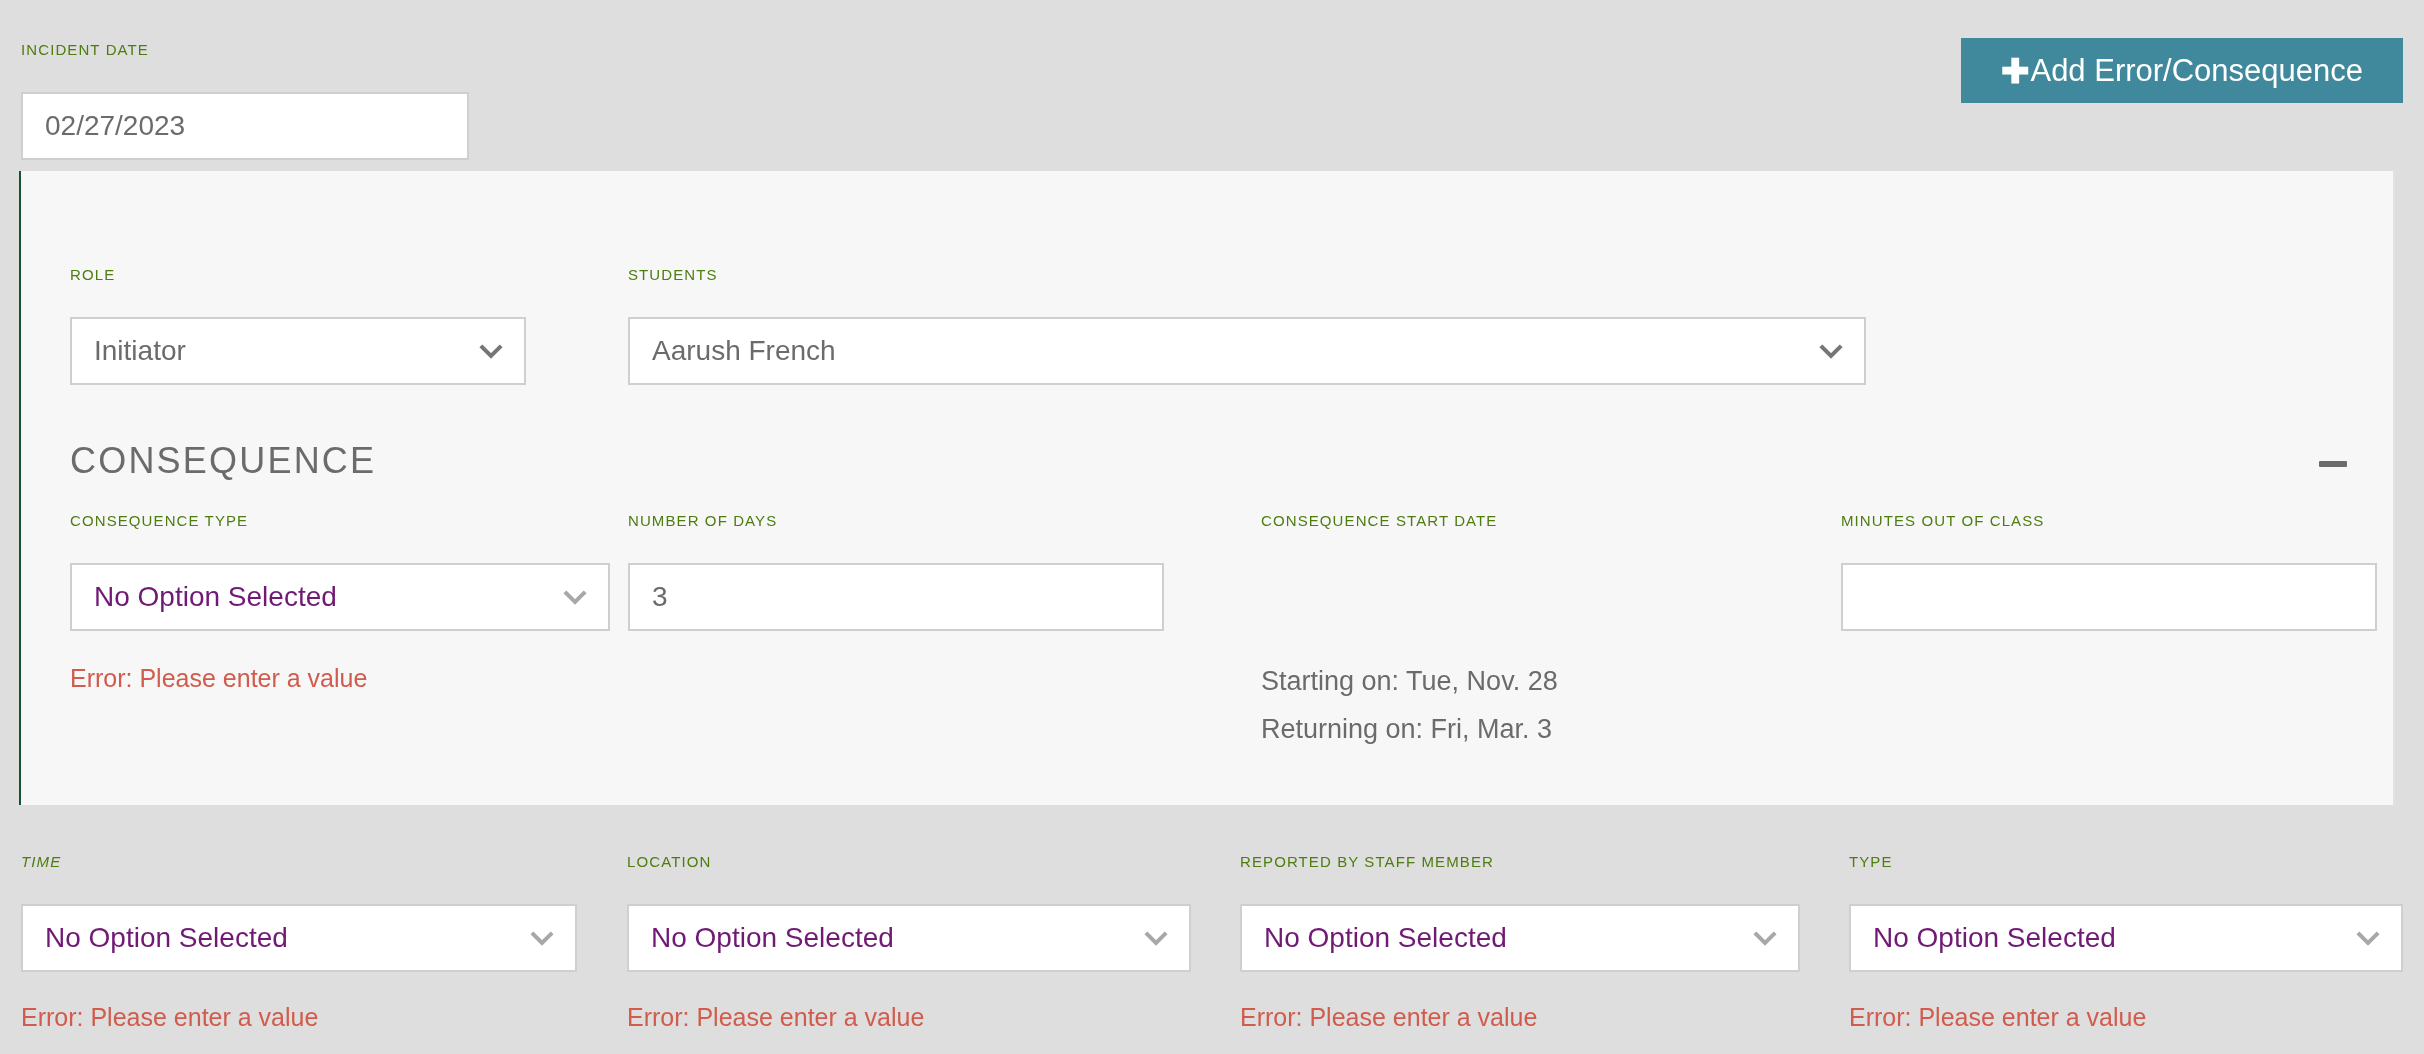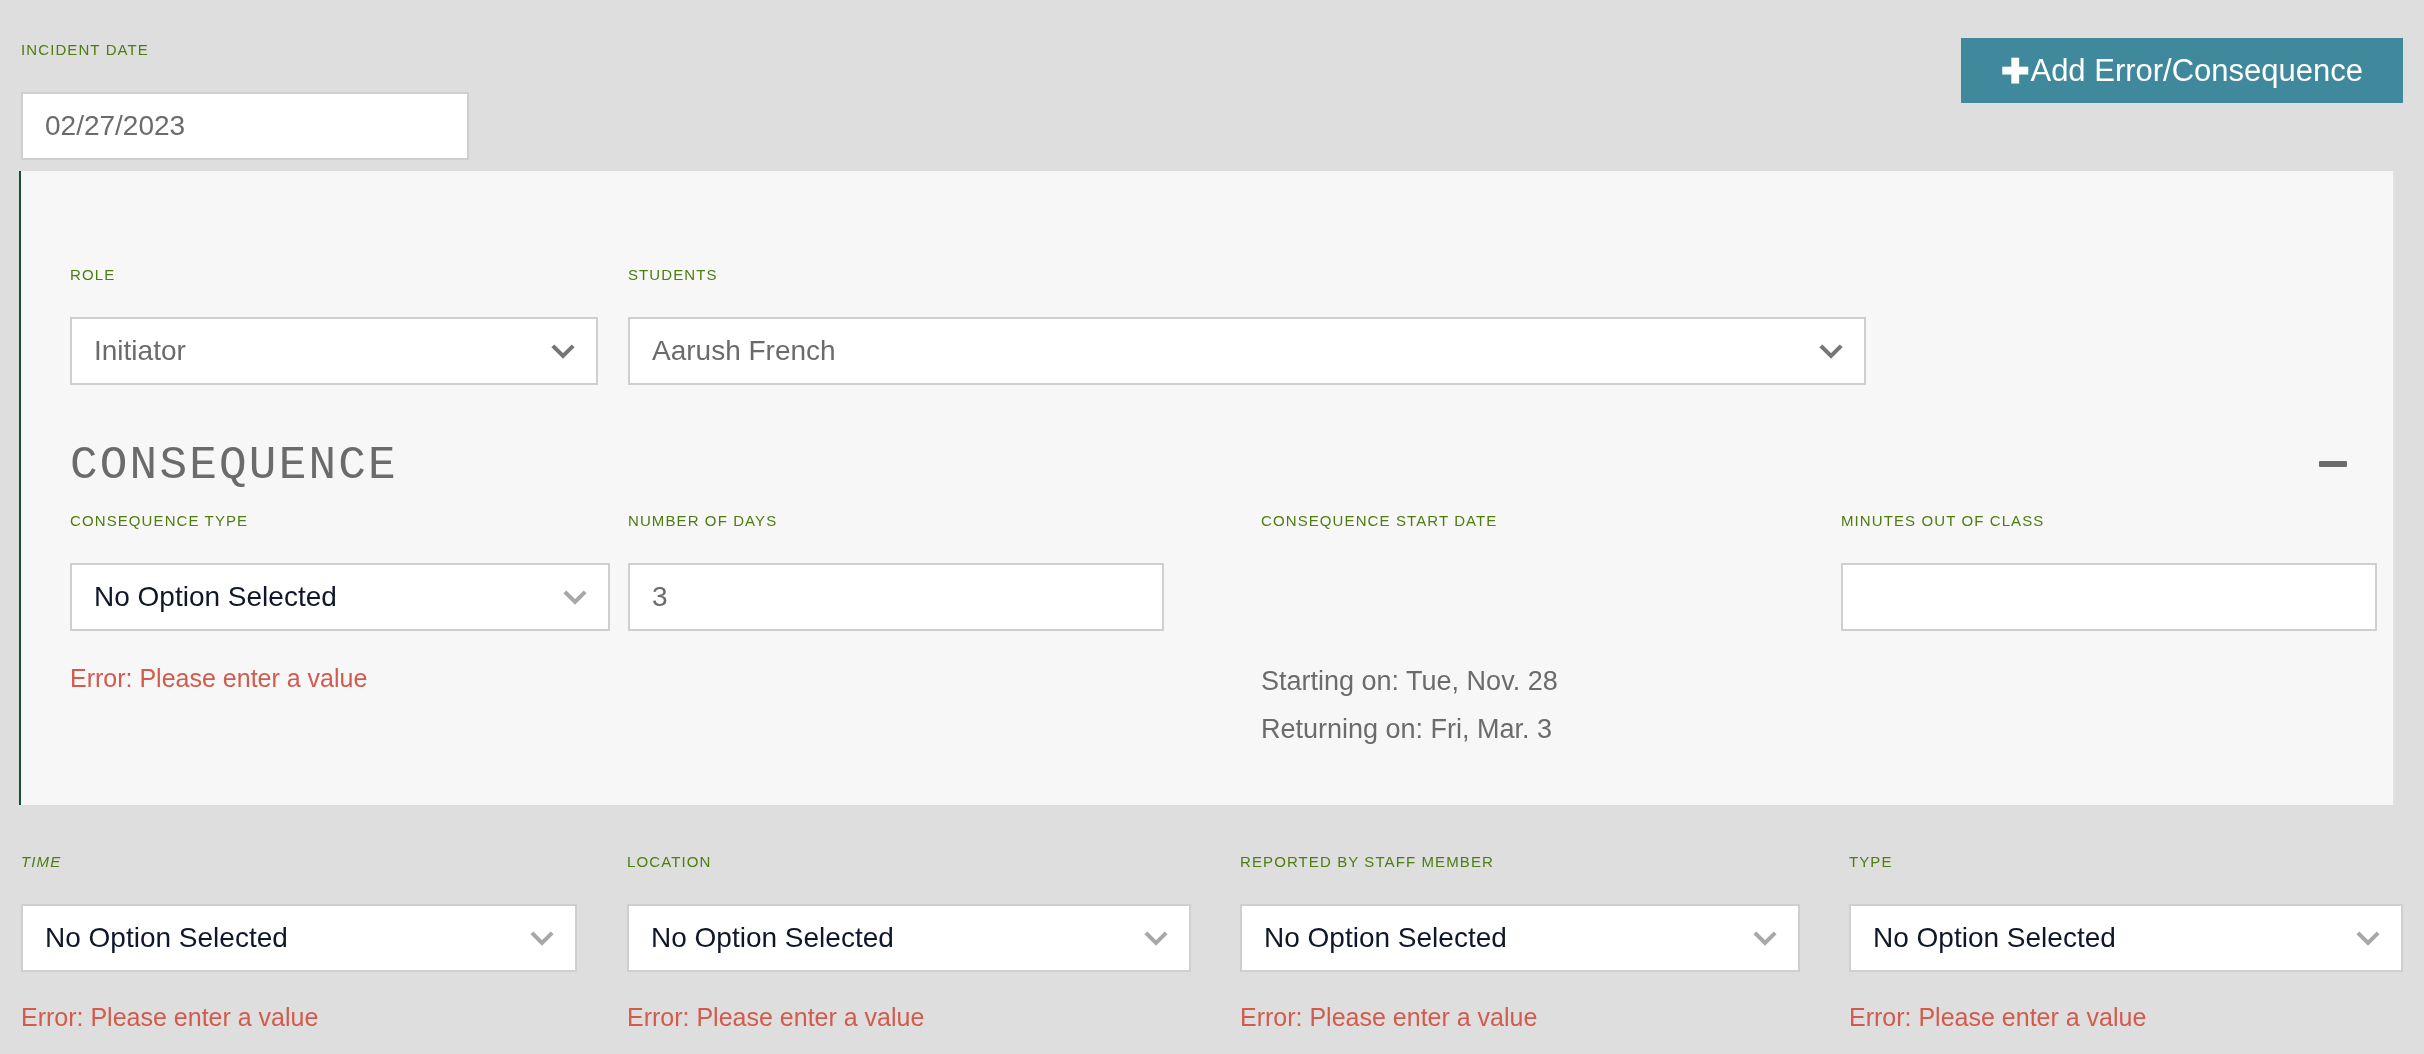--- a/index.html
+++ b/index.html
@@ -39,21 +39,21 @@
     color: #6b6b6b;
     position: relative;
   }
   .input-box .value {
     flex: 1 1 auto;
     white-space: nowrap;
     overflow: hidden;
     text-overflow: ellipsis;
   }
   .input-box .value.placeholder {
-    color: #0f172a;
+    color: #701a75;
   }
   .chev {
     flex: 0 0 auto;
     width: 30px;
     height: 30px;
     display: block;
   }
   .error-text {
     font-size: 25px;
     color: #d15b4c;
@@ -113,34 +113,33 @@
     top: 171px;
     width: 2376px;
     height: 634px;
     background: #f7f7f7;
     border-left: 2px solid #14532d;
     border-right: 2px solid #e2e2e2;
     box-sizing: border-box;
   }
 
   .role-label   { position: absolute; left: 49px;  top: 96px; }
-  .role-input   { position: absolute; left: 49px;  top: 146px; width: 528px; }
+  .role-input   { position: absolute; left: 49px;  top: 146px; width: 456px; }
   .students-label { position: absolute; left: 607px; top: 96px; }
   .students-input { position: absolute; left: 607px; top: 146px; width: 1238px; }
 
   .section-title {
     position: absolute;
     left: 49px;
     top: 272px;
-    font-size: 46px;
+    font-size: 36px;
     letter-spacing: 2.2px;
     color: #6b6b6b;
     font-weight: 400;
     line-height: 1;
-    font-family: Liberation Mono, monospace;
   }
   .collapse-btn {
     position: absolute;
     left: 2292px;
     top: 281px;
     width: 40px;
     height: 24px;
     background: transparent;
     border: none;
     padding: 0;

